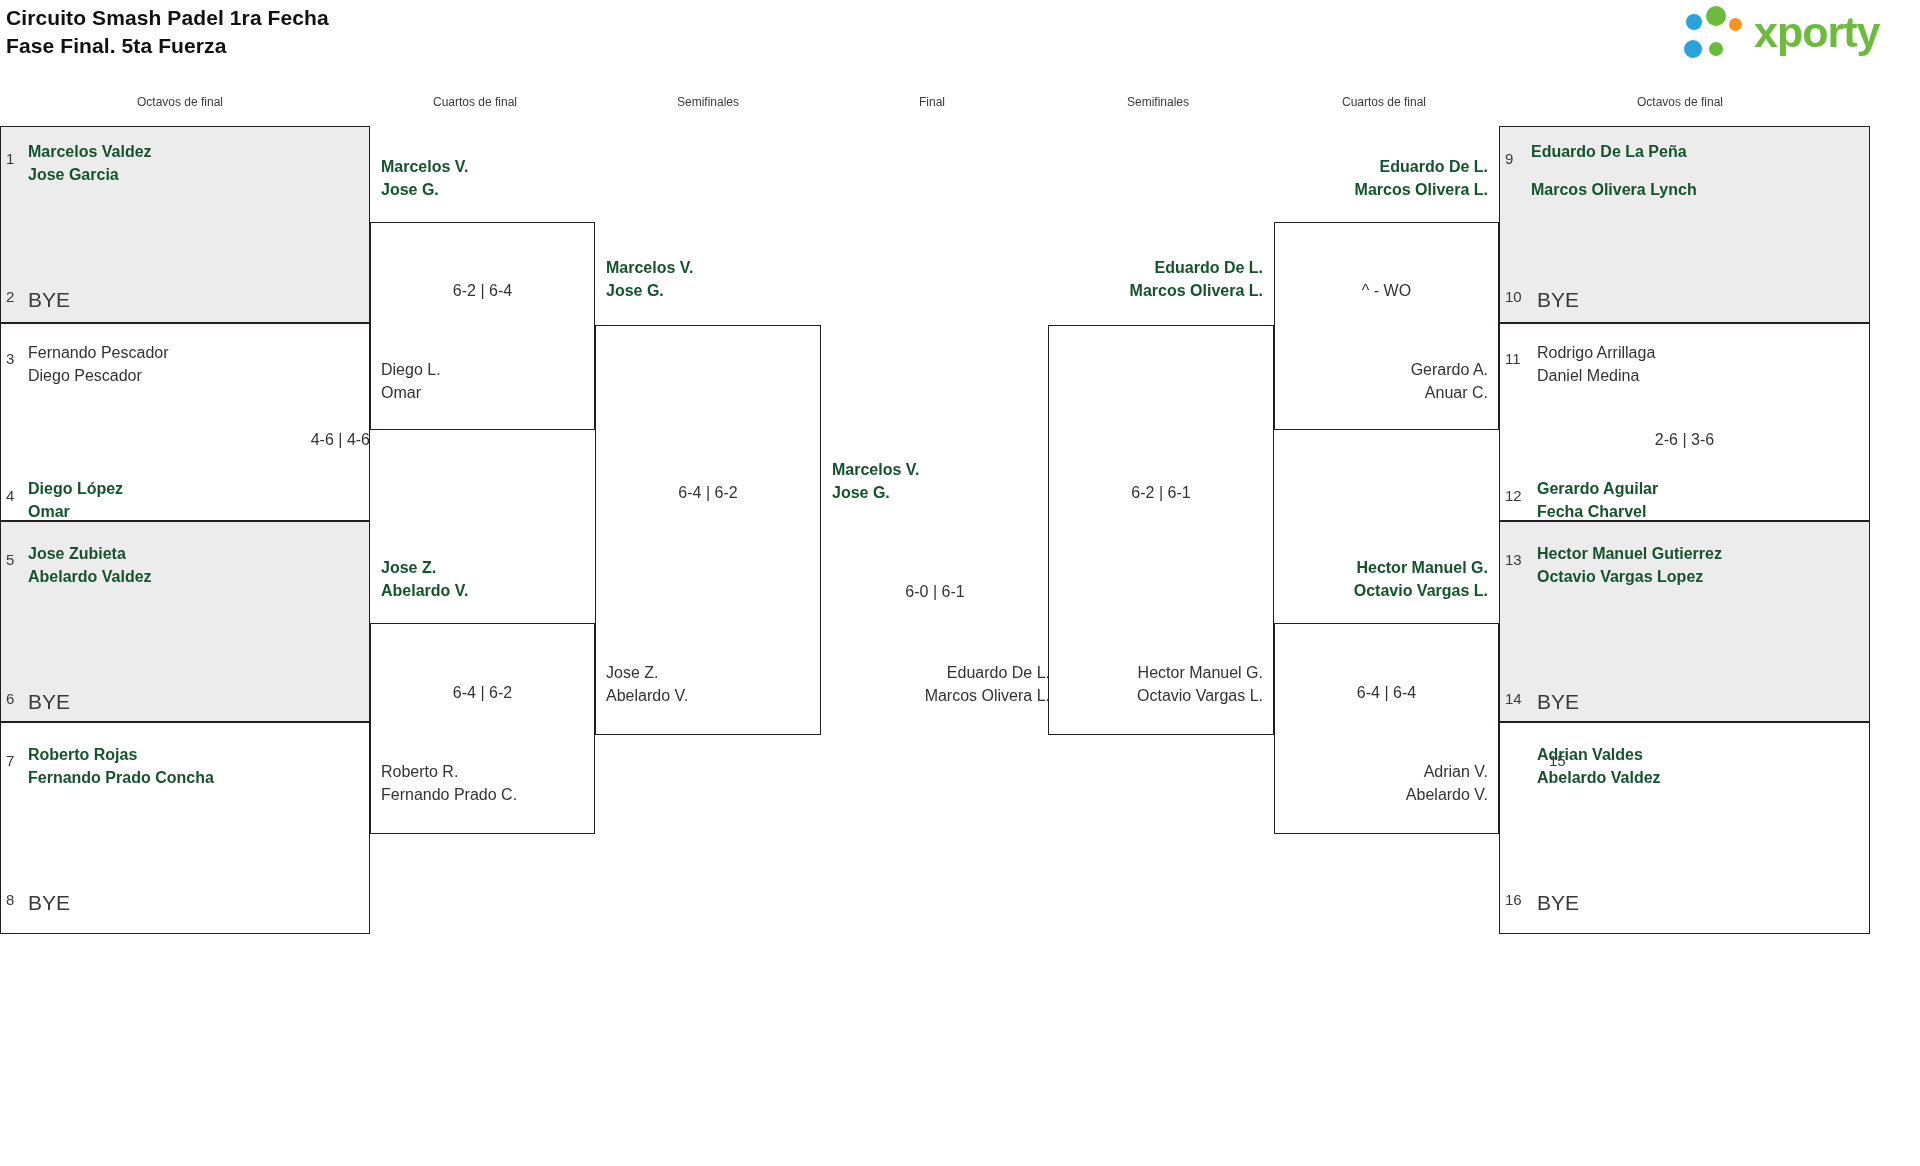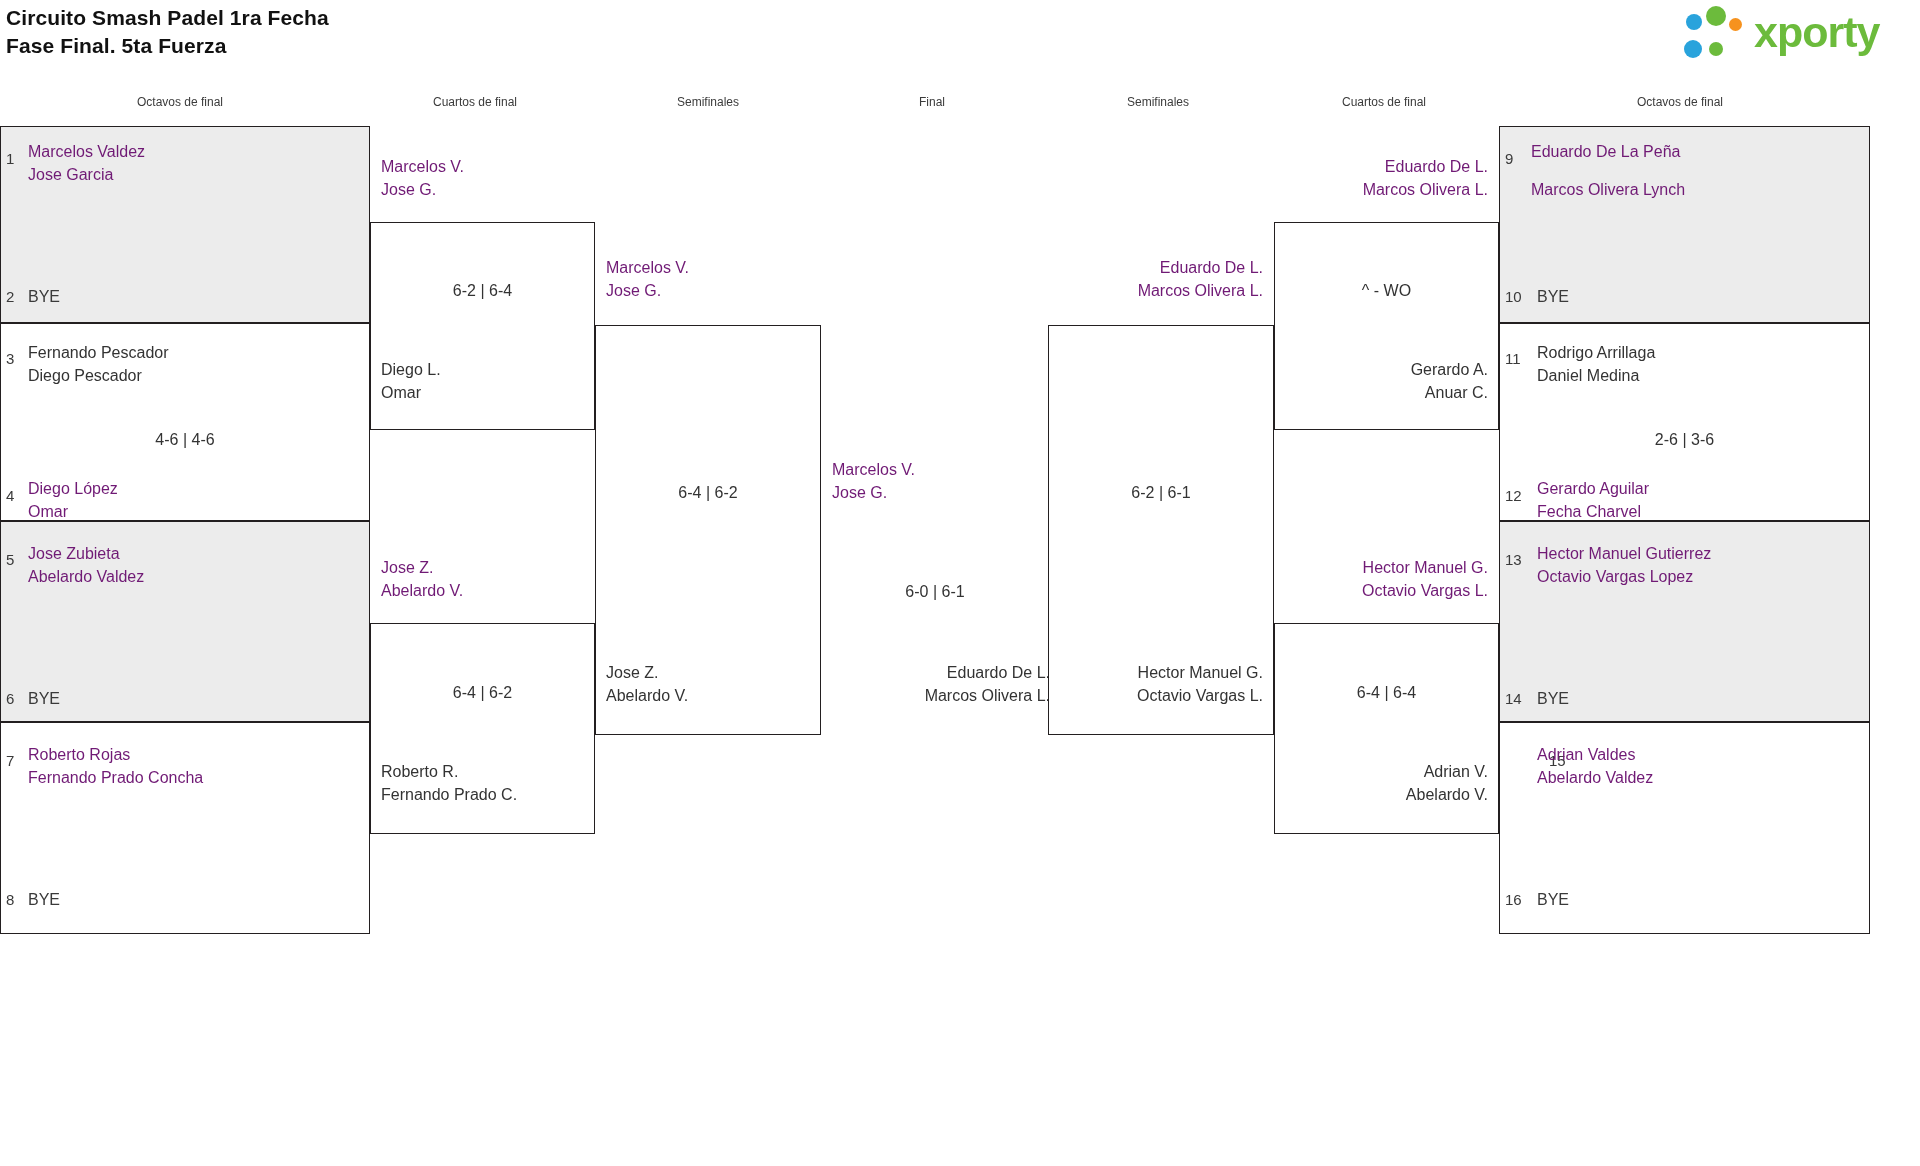--- a/index.html
+++ b/index.html
@@ -44,24 +44,24 @@
     font-size: 15px;
     color: #3a3a3a;
   }
 
   .team {
     position: absolute;
     font-size: 16px;
     line-height: 23px;
     white-space: nowrap;
   }
-  .team.bold { font-weight: normal; color: #701a75; }
+  .team.bold { font-weight: bold; color: #14532d; }
   .team.norm { color: #333; }
   .team.right { text-align: right; }
-  .bye { position: absolute; font-size: 16px; color: #3a3a3a; }
+  .bye { position: absolute; font-size: 21px; color: #3a3a3a; }
 
   .score {
     position: absolute;
     font-size: 16px;
     color: #333;
     white-space: nowrap;
     margin-top: 12px;
   }
 </style>
 </head>
@@ -118,21 +118,21 @@
   <div class="seed" style="top:690px;">6</div>
   <div class="bye" style="left:28px; top:690px;">BYE</div>
 
   <div class="seed" style="top:752px;">7</div>
   <div class="team bold" style="left:28px; top:743px;">Roberto Rojas</div>
   <div class="team bold" style="left:28px; top:766px;">Fernando Prado Concha</div>
 
   <div class="seed" style="top:891px;">8</div>
   <div class="bye" style="left:28px; top:891px;">BYE</div>
 
-  <div class="score" style="left:0px; top:419px; width:370px; text-align:center;">4-6 | 4-6</div>
+  <div class="score" style="left:0px; top:419px; width:370px; text-align:right;">4-6 | 4-6</div>
 
   <div class="cell" style="left:370px; top:222px; width:225px; height:208px;"></div>
   <div class="cell" style="left:370px; top:623px; width:225px; height:211px;"></div>
 
   <div class="team bold" style="left:381px; top:155px;">Marcelos V.</div>
   <div class="team bold" style="left:381px; top:178px;">Jose G.</div>
   <div class="team norm" style="left:381px; top:358px;">Diego L.</div>
   <div class="team norm" style="left:381px; top:381px;">Omar</div>
   <div class="score" style="left:370px; top:270px; width:225px; text-align:center;">6-2 | 6-4</div>
 

